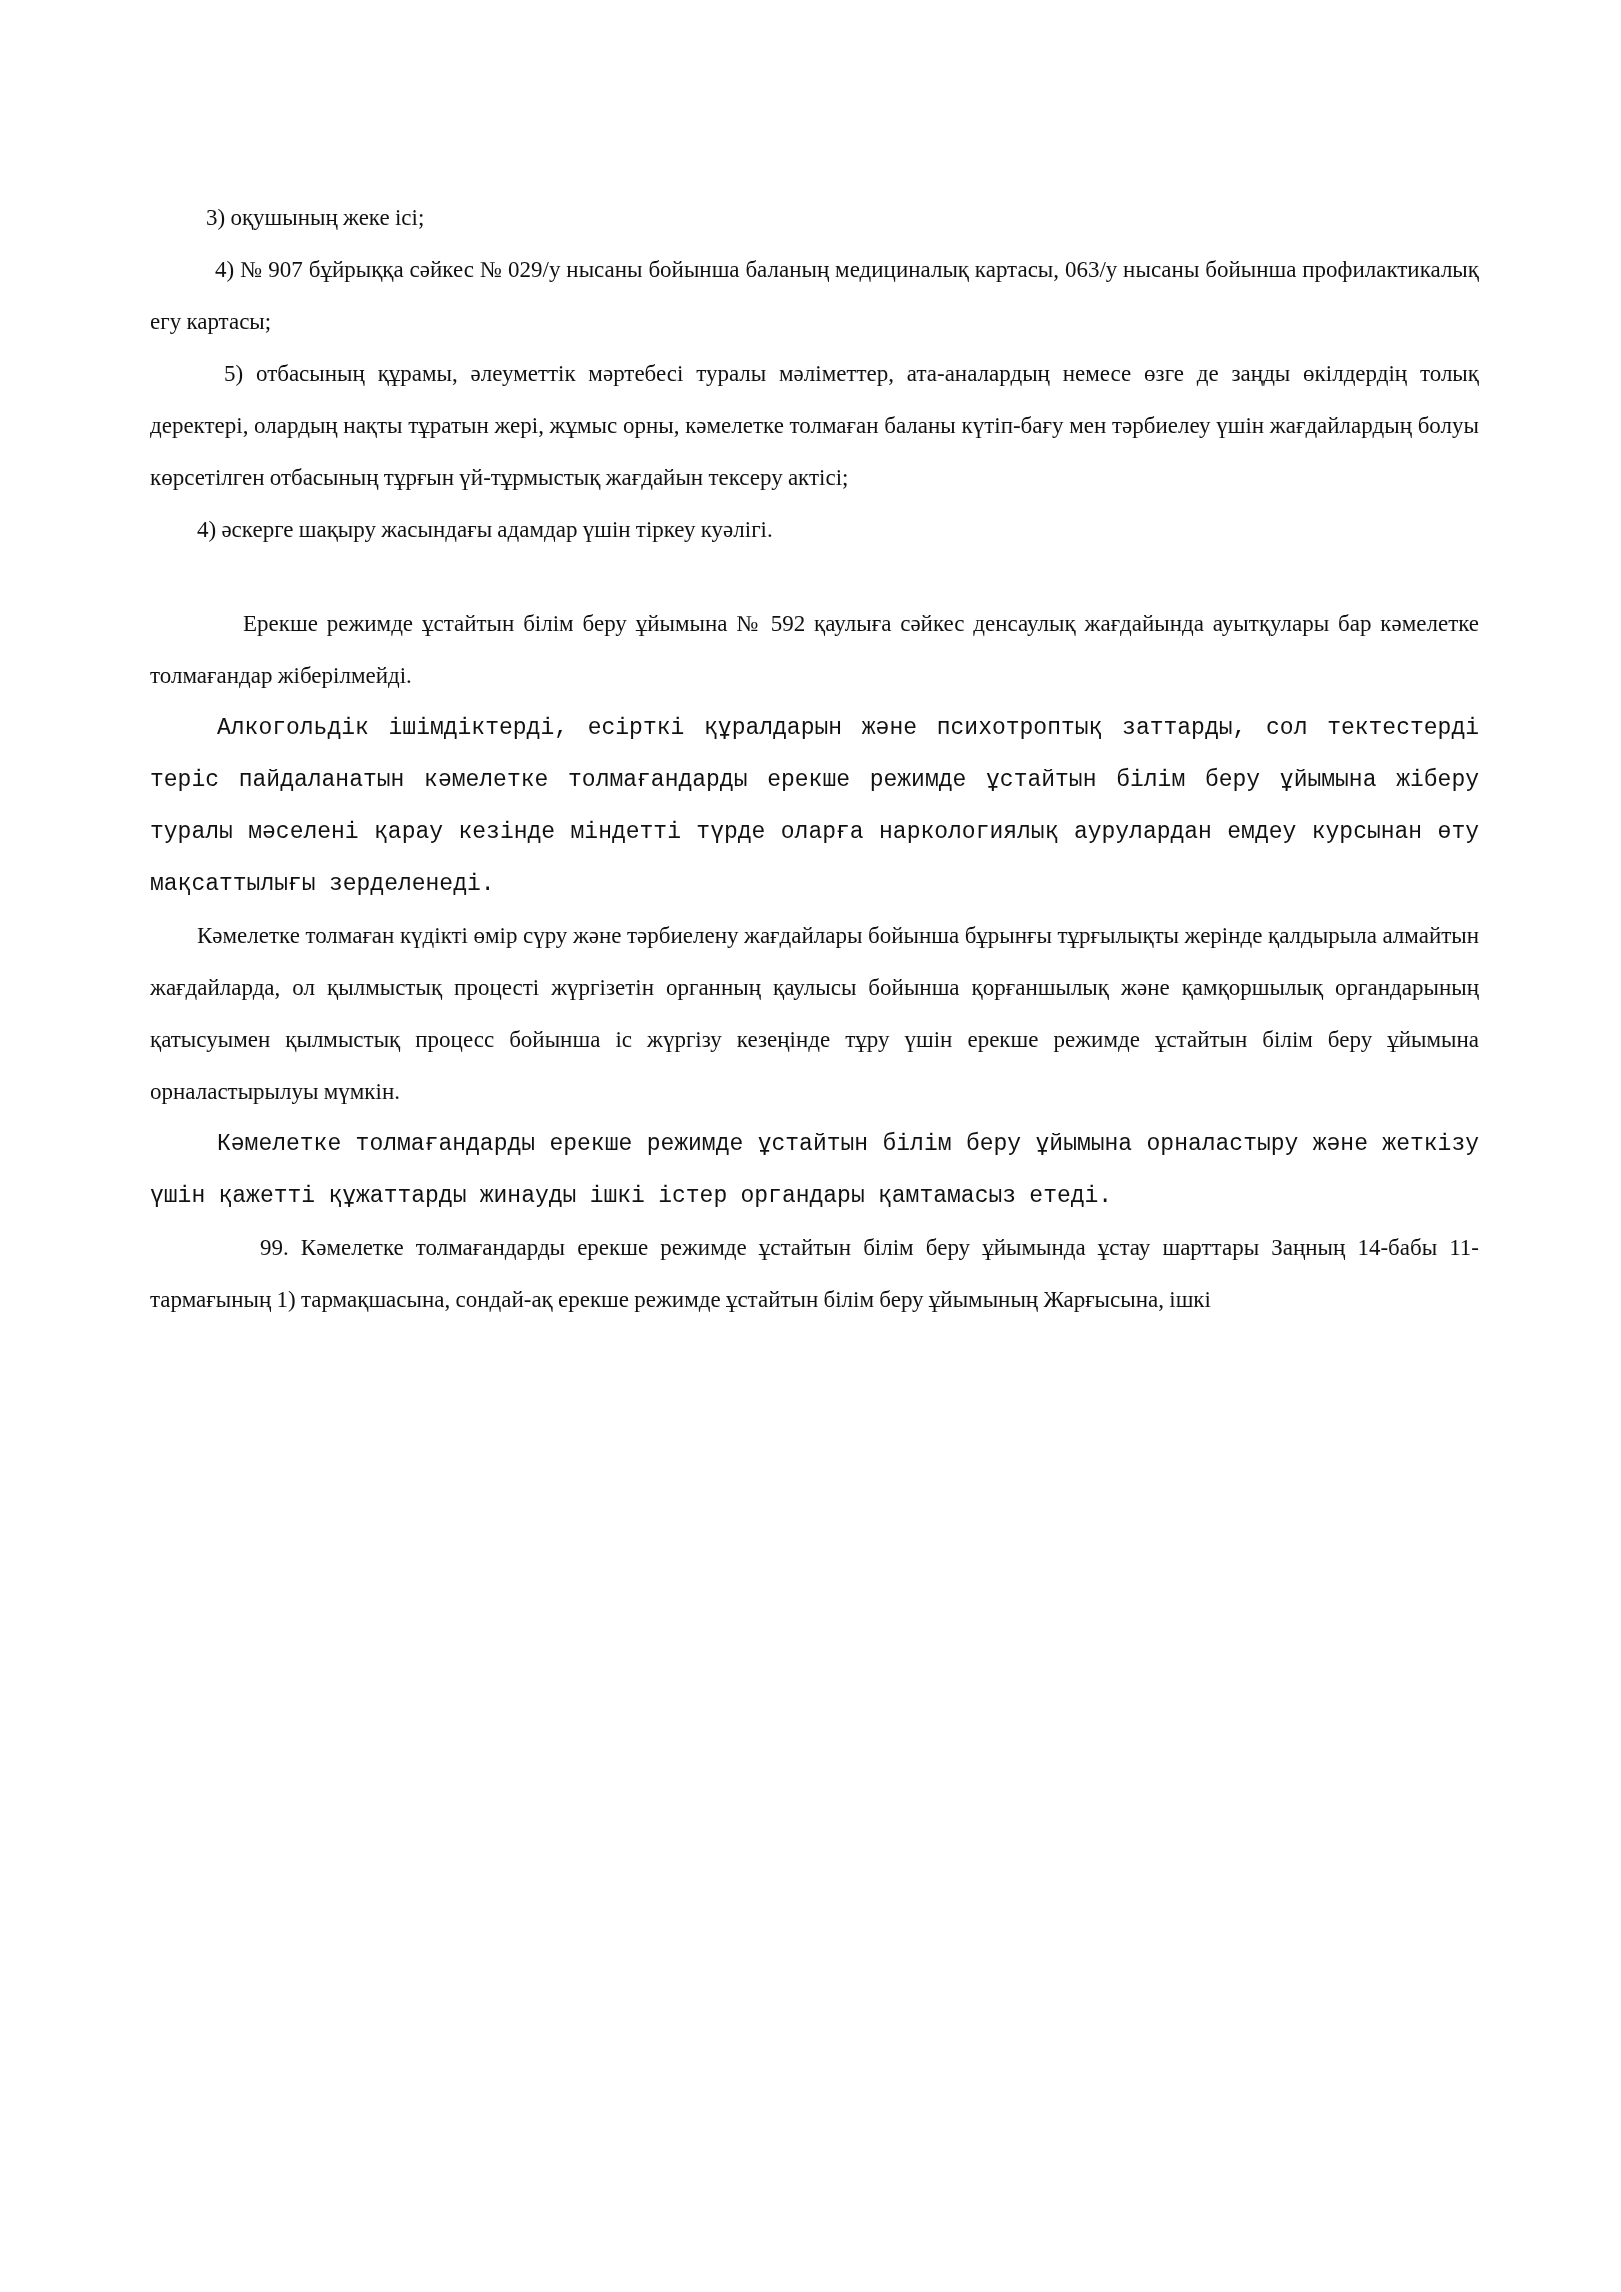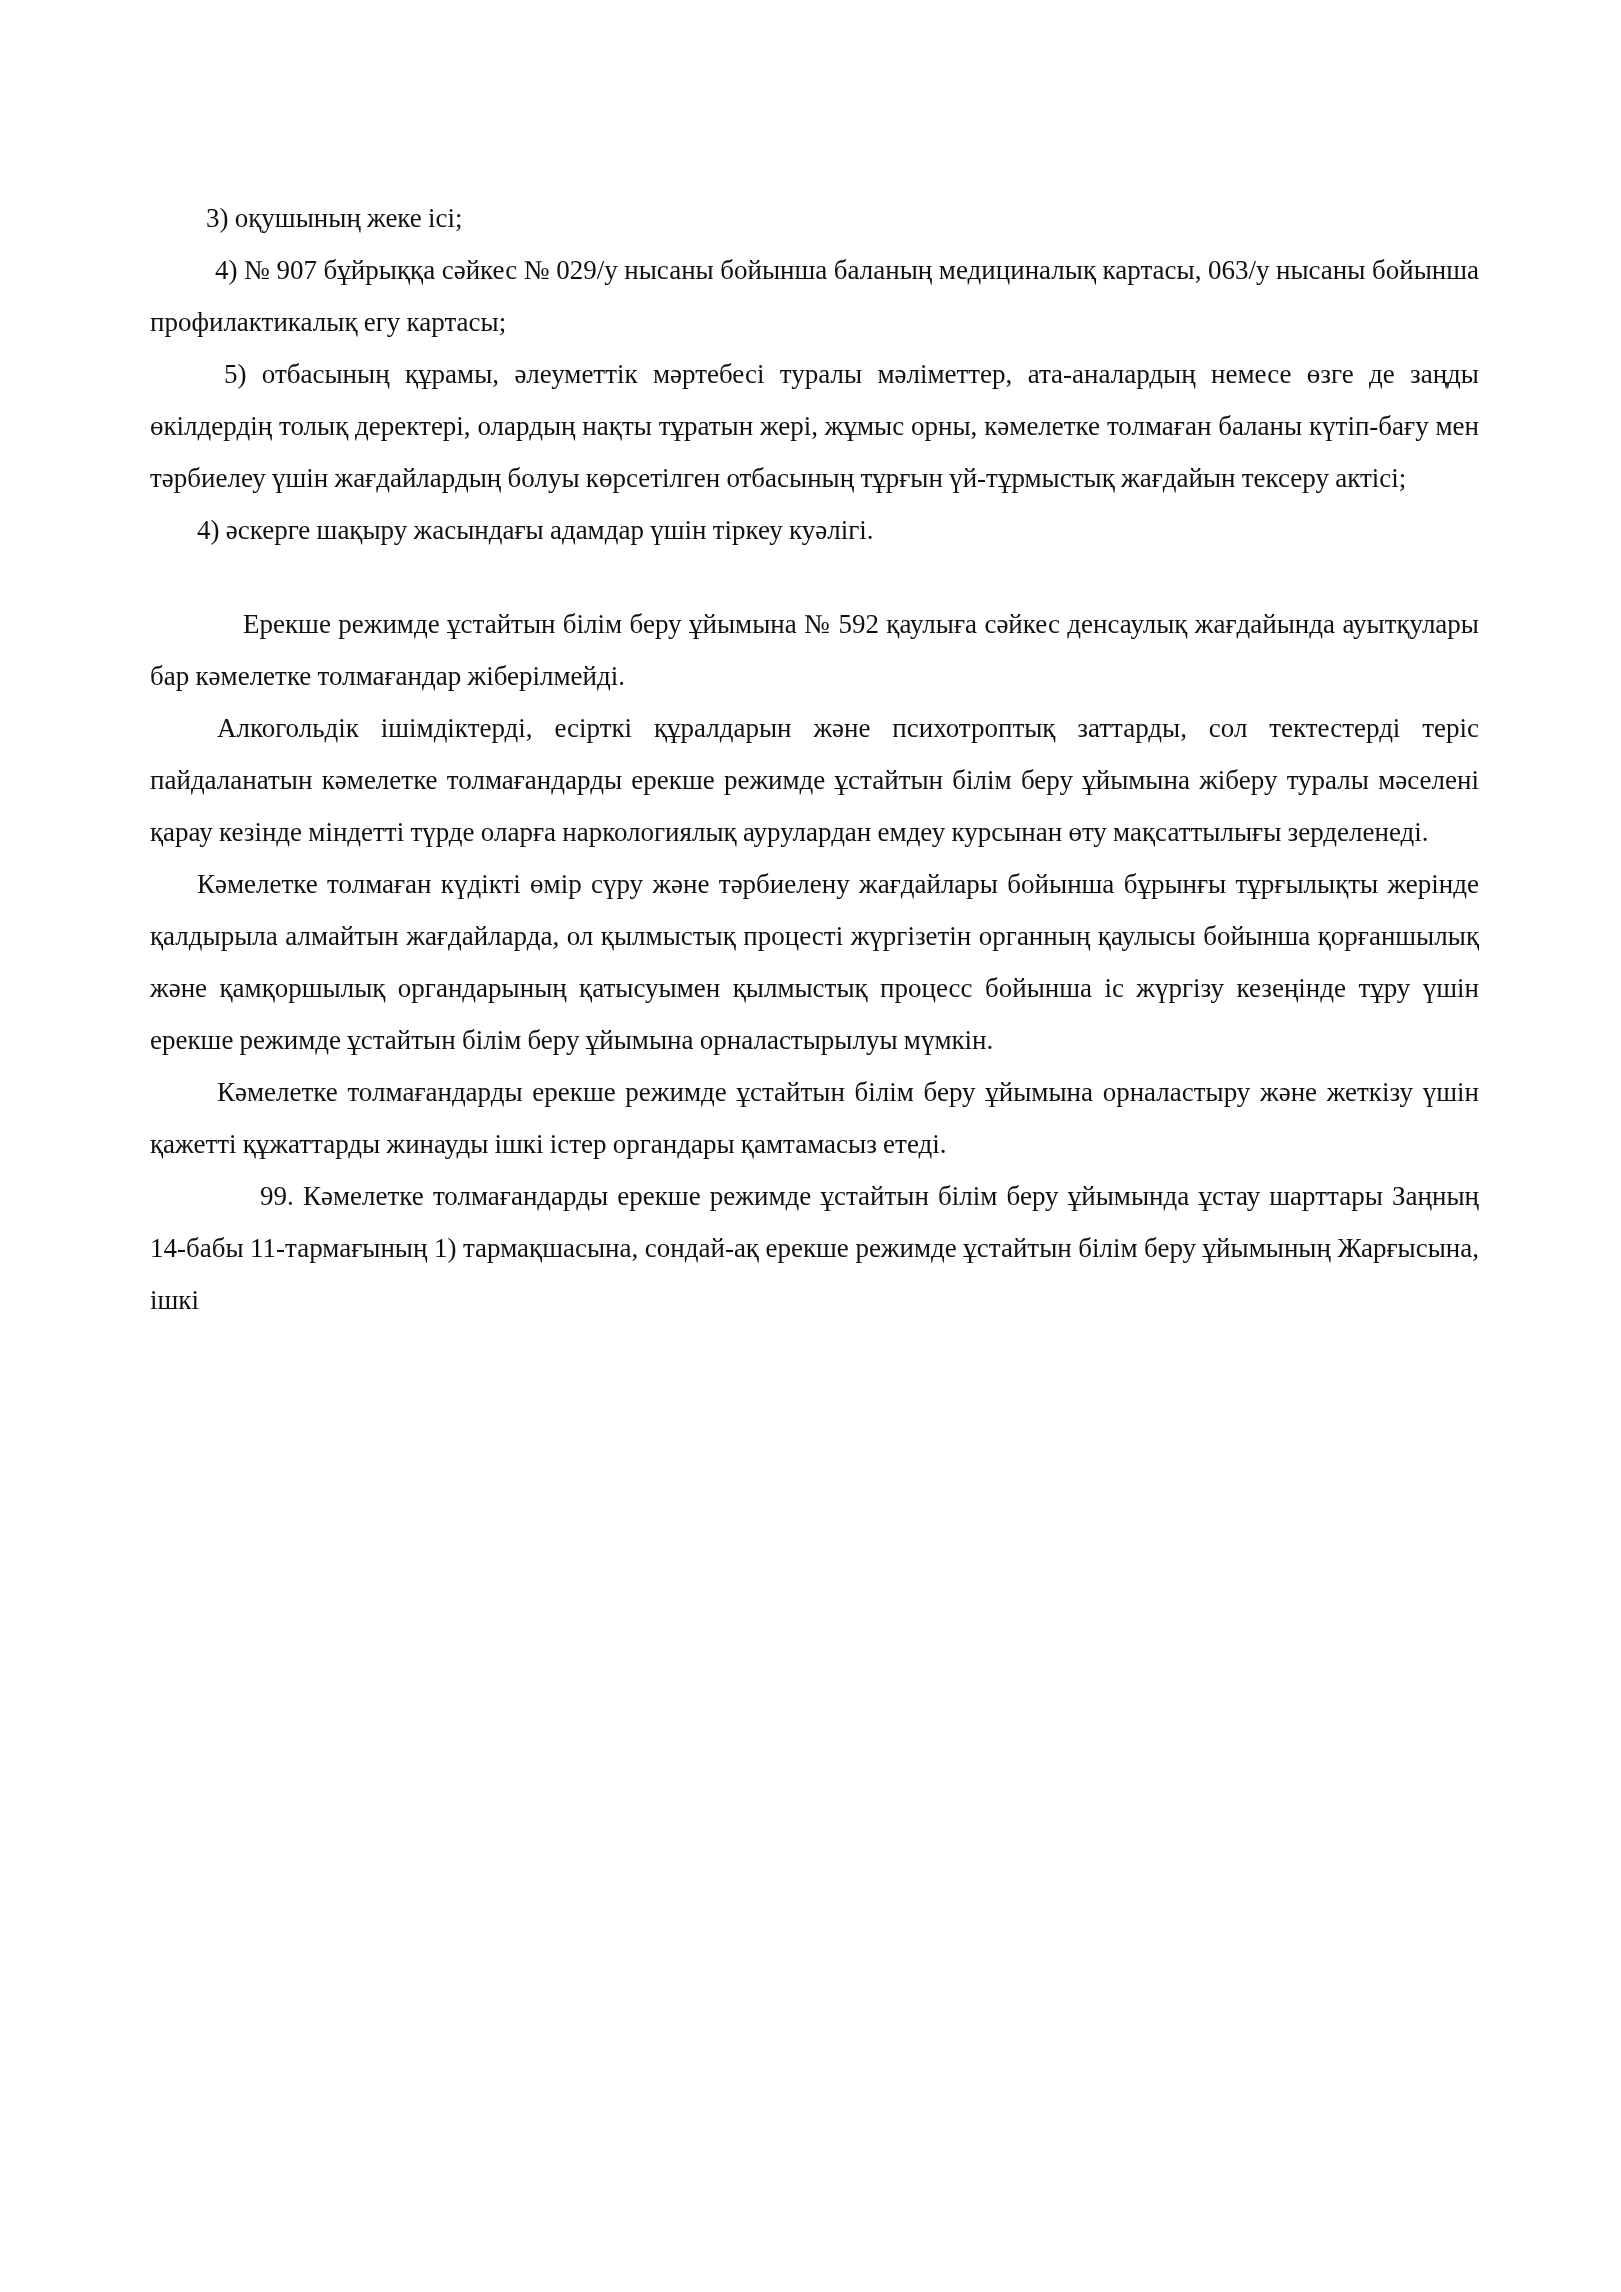--- a/index.html
+++ b/index.html
@@ -13,34 +13,34 @@
     position: relative;
     overflow: hidden;
     color: #111111;
     font-family: "Liberation Serif", "DejaVu Serif", serif;
   }
   .page {
     position: absolute;
     left: 150px;
     top: 192px;
     width: 1329px;
-    font-size: 27px;
+    font-size: 23px;
     line-height: 52px;
   }
   .para {
     margin: 0;
     text-align: justify;
     text-justify: inter-word;
     word-spacing: -0.5px;
   }
   .ind-a { text-indent: 56px; }
   .ind-b { text-indent: 65px; }
   .ind-c { text-indent: 74px; }
   .ind-d { text-indent: 93px; margin-top: 42px; }
-  .ind-e { text-indent: 67px; }
+  .ind-e { text-indent: 67px; font-family: Liberation Mono, monospace; }
   .ind-g { text-indent: 47px; }
   .ind-h { text-indent: 110px; }
   .lastline-left { text-align-last: left; }
 </style>
 </head>
 <body>
 
 <div class="page">
   <p class="para ind-a">3) оқушының жеке ісі;</p>
   <p class="para ind-b">4) № 907 бұйрыққа сәйкес № 029/у нысаны бойынша баланың медициналық картасы, 063/у нысаны бойынша профилактикалық егу картасы;</p>

